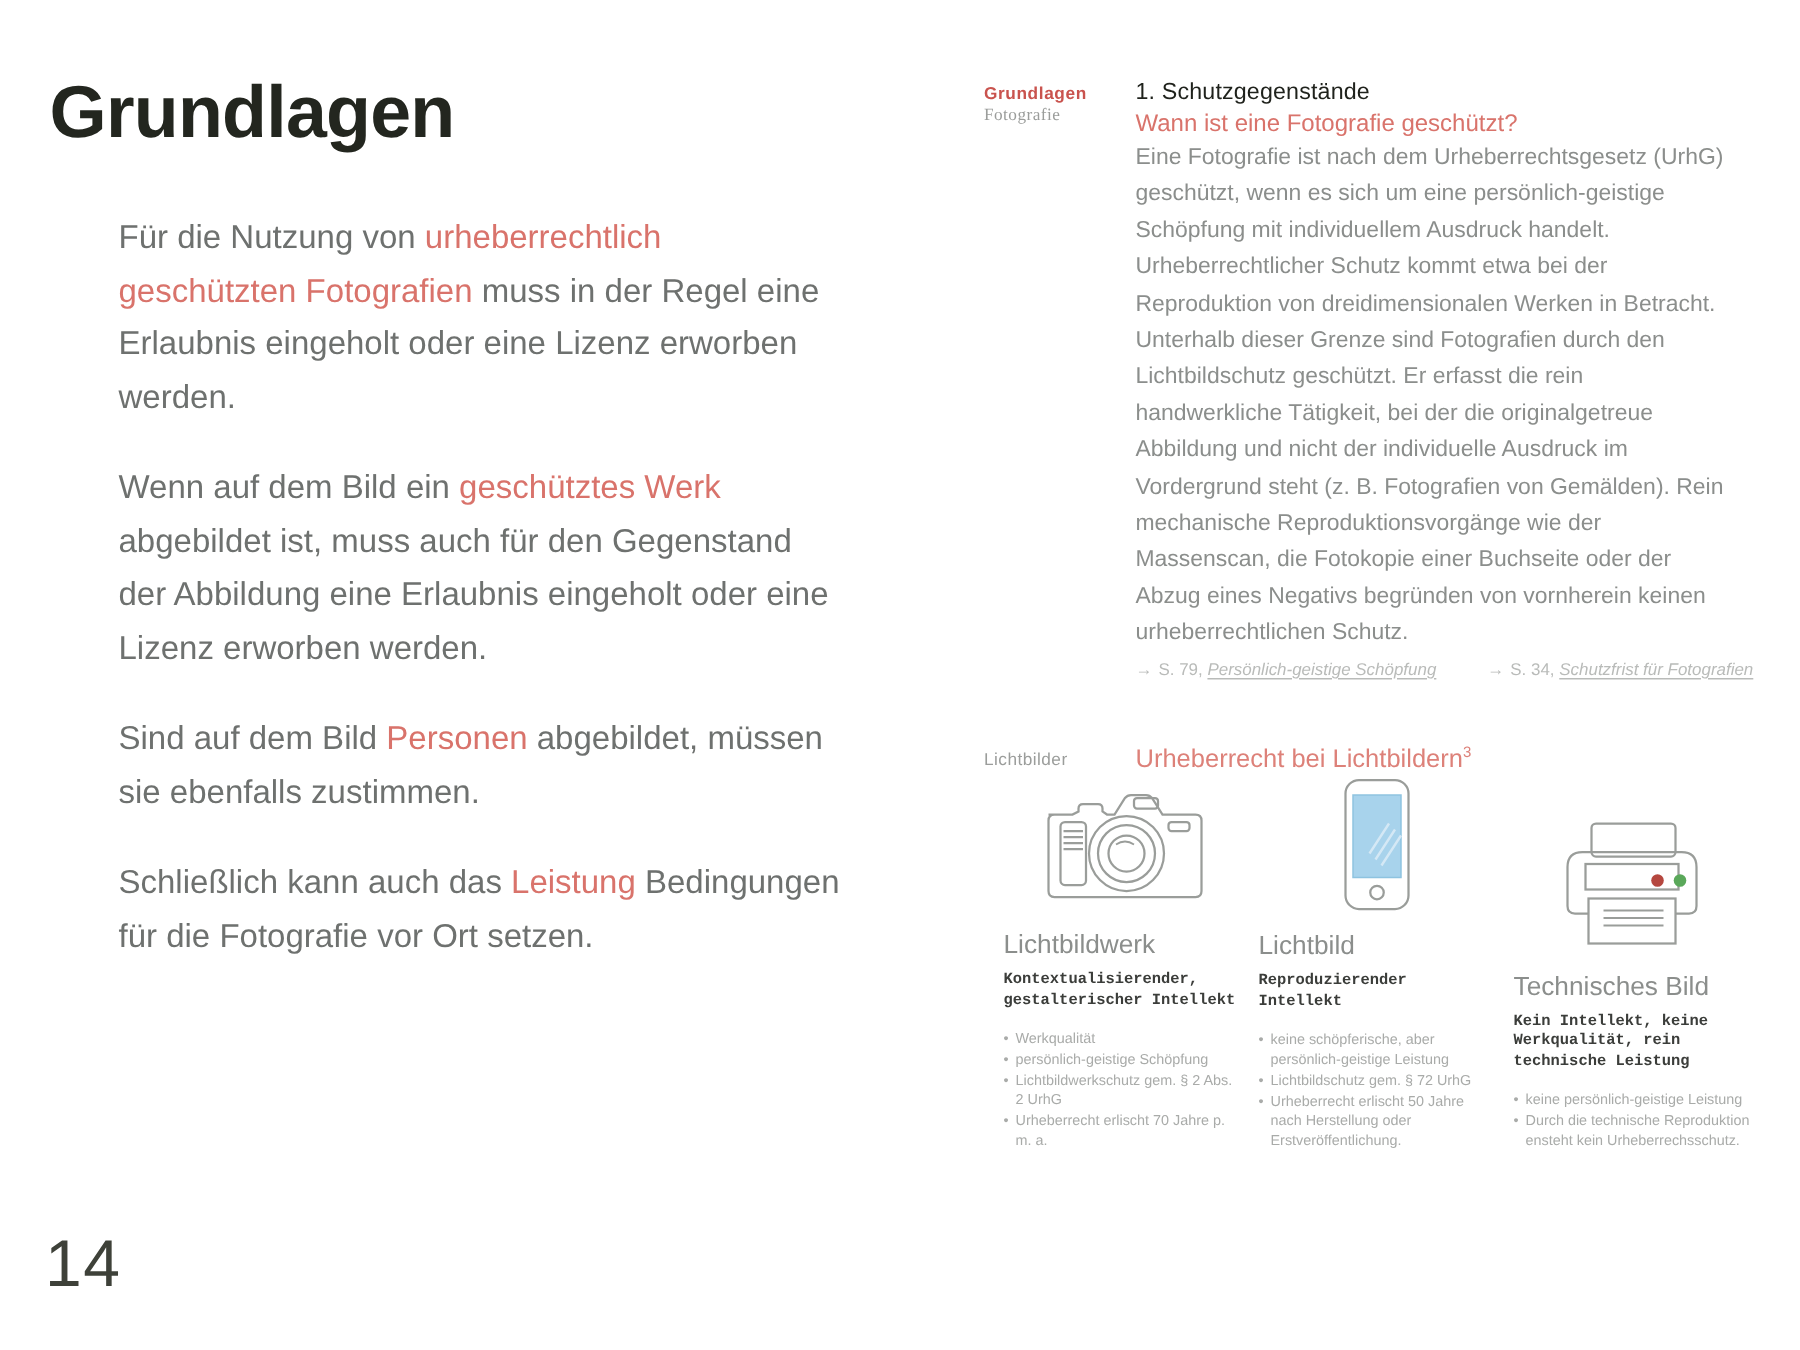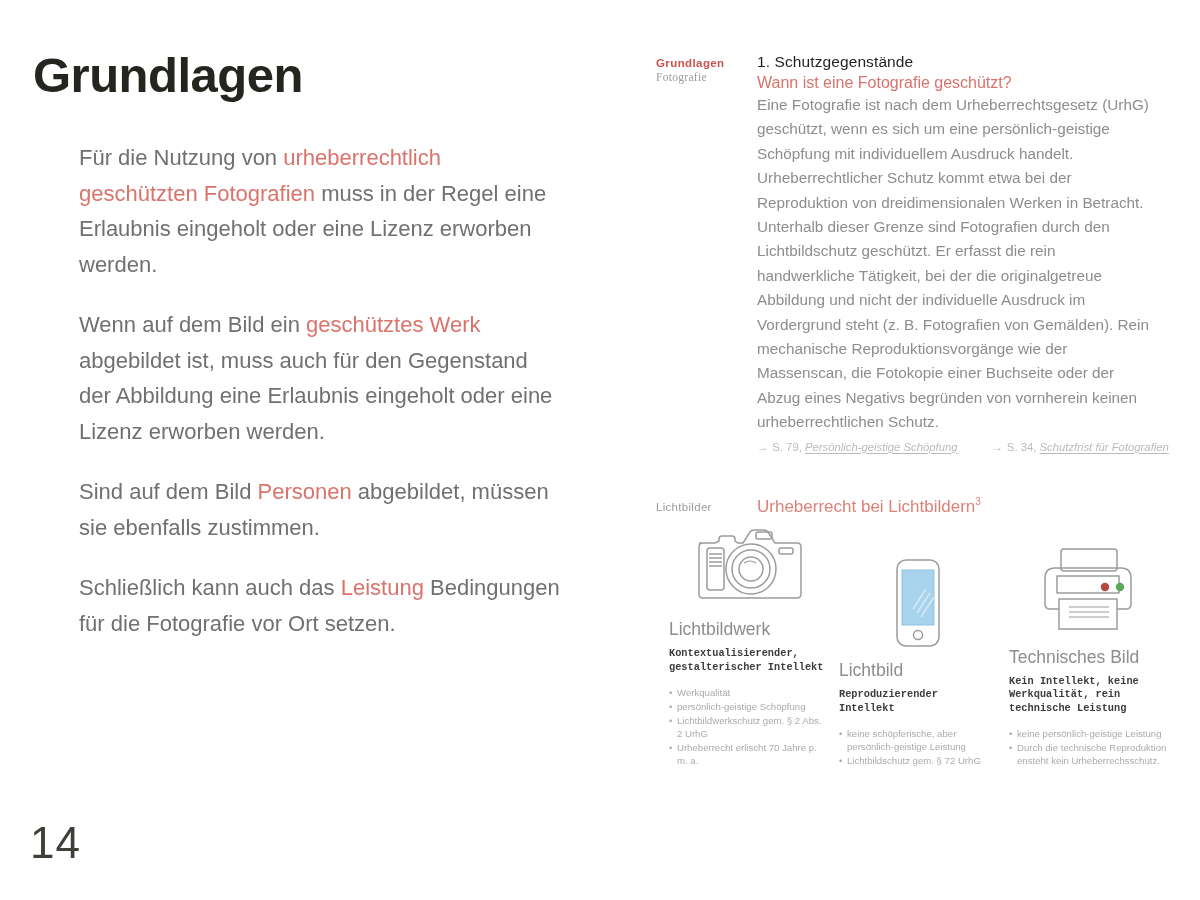--- a/index.html
+++ b/index.html
@@ -254,20 +254,21 @@
             <rect x="14" y="13" width="32" height="55" fill="#a8d3ec" stroke="#8ec3e0" stroke-width="1"></rect>
             <path d="M25 52 L38 32 M29 56 L42 36 M33 60 L46 40" stroke="#d4e8f5" stroke-width="1.6"></path>
             <circle cx="30" cy="78" r="4.5"></circle>
           </svg>
         </div>
         <div class="col-h">Lichtbild</div>
         <div class="col-sub">Reproduzierender Intellekt</div>
         <ul>
             <li>keine schöpferische, aber persönlich-geistige Leistung</li>
             <li>Lichtbildschutz gem. § 72 UrhG</li>
+            <li>Urheberrecht erlischt 50 Jahre nach Herstellung oder Erstveröffentlichung.</li>
           </ul>
       </div>
 
       <div class="col">
         <div class="col-icon">
           <svg width="110" height="88" viewBox="0 0 110 88" fill="none" stroke="#9a9d9a" stroke-width="1.5">
             <rect x="28" y="3" width="56" height="22" rx="3"></rect>
             <rect x="24" y="30" width="62" height="17" fill="#ffffff"></rect>
             <path d="M12 32 q0 -10 10 -10 h66 q10 0 10 10 v26 q0 5 -5 5 h-76 q-5 0 -5 -5 z"></path>
             <circle cx="72" cy="41" r="4.2" fill="#b5473f" stroke="none"></circle>

